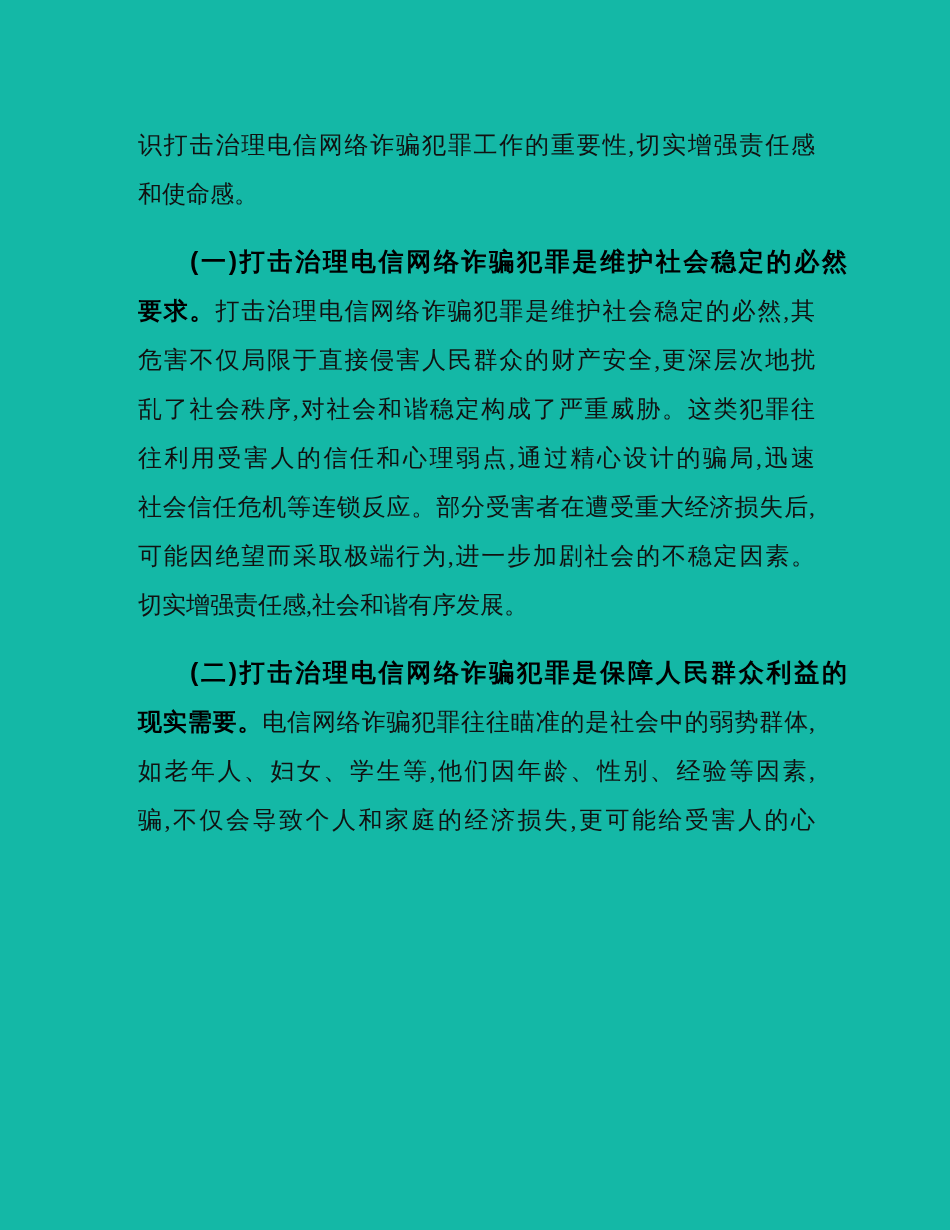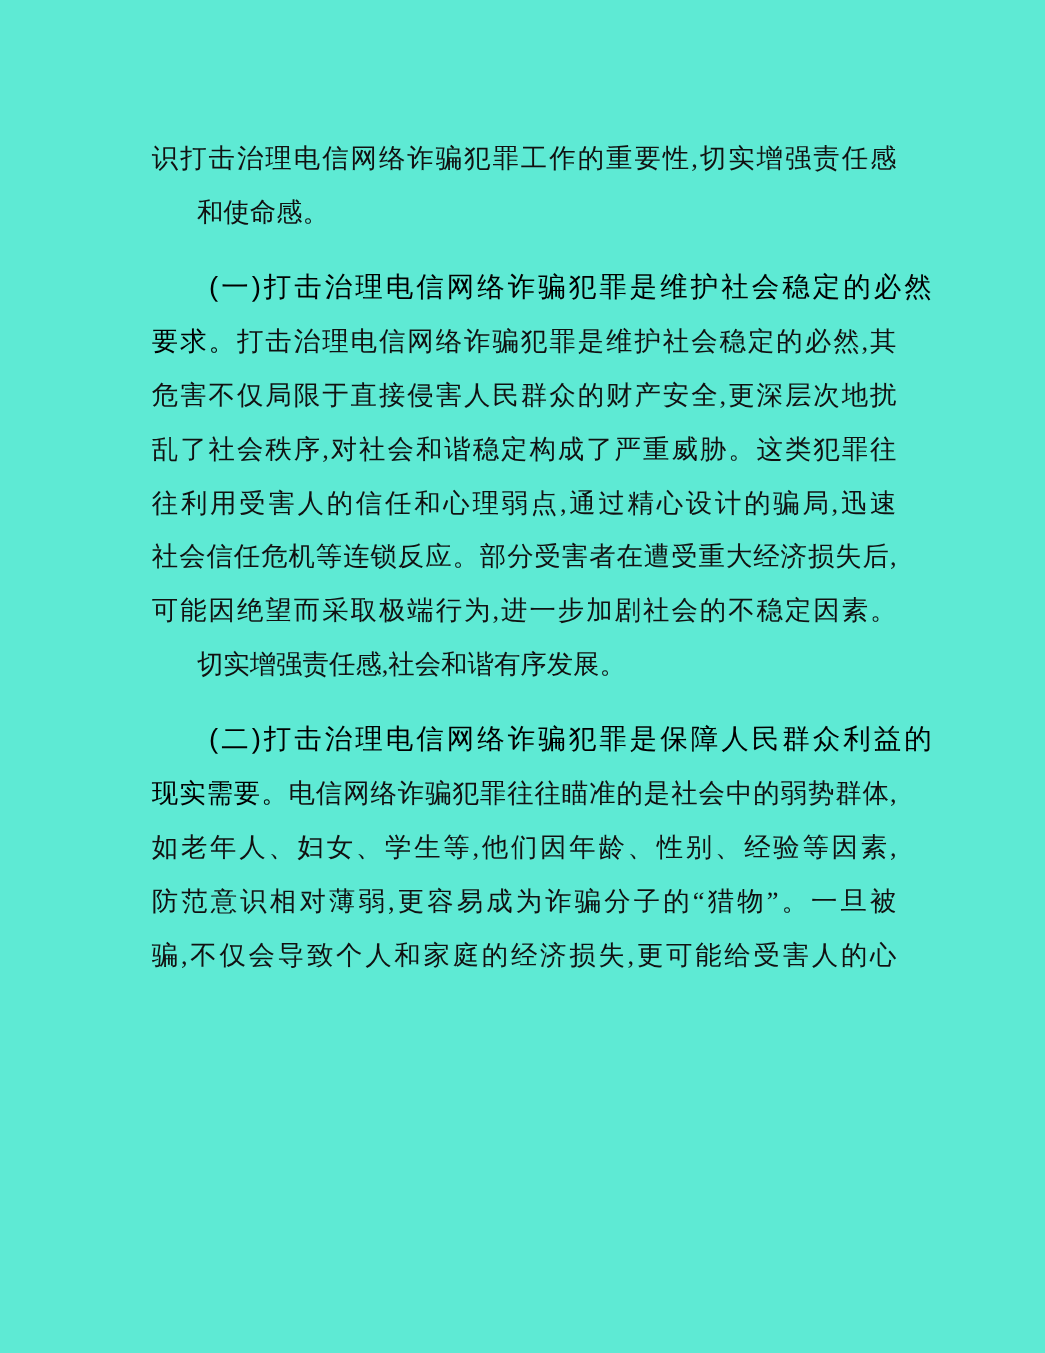--- a/index.html
+++ b/index.html
@@ -4,55 +4,54 @@
 <style>
   html, body { margin: 0; padding: 0; }
   body {
     width: 950px; height: 1230px;
     background: #ffffff;
     font-family: "Liberation Serif", "DejaVu Serif", serif;
   }
   .page {
     position: relative;
     width: 950px; height: 1230px;
-    background: #5eead4;
+    background: #14b8a6;
     color: #000000;
     overflow: hidden;
   }
   .text-block {
     position: absolute;
     left: 138px; top: 120px;
     width: 677px;
   }
   .ln {
     font-size: 24px;
     height: 49px;
     line-height: 49px;
     text-align: justify;
     text-align-last: justify;
     color: #111111;
     white-space: nowrap;
   }
   .ln b {
     font-family: "Liberation Sans", "DejaVu Sans", sans-serif;
-    font-weight: 400;
+    font-weight: 700;
     color: #000000;
   }
   
   .ln.hd {
     box-sizing: border-box;
     width: 709px;
     padding-left: 52px;
     font-size: 25px;
     margin-top: 19px;
   }
   
   .ln.fin {
     text-align-last: left;
-    margin-left: 41px;
   }
 </style>
 </head>
 <body>
 
 <div class="page">
   <div class="text-block">
 
     <div class="ln"><b></b><span>识打击治理电信网络诈骗犯罪工作的重要性,切实增强责任感</span></div>
 
@@ -76,19 +75,18 @@
 
 
     <div class="ln fin"><b></b><span>切实增强责任感,社会和谐有序发展。</span></div>
 
     <div class="ln hd"><b>(二)打击治理电信网络诈骗犯罪是保障人民群众利益的</b><span></span></div>
 
     <div class="ln"><b>现实需要。</b><span>电信网络诈骗犯罪往往瞄准的是社会中的弱势群体,</span></div>
 
     <div class="ln"><b></b><span>如老年人、妇女、学生等,他们因年龄、性别、经验等因素,</span></div>
 
-    <div class="ln"><b></b><span>防范意识相对薄弱,更容易成为诈骗分子的“猎物”。一旦被</span></div>
 
     <div class="ln"><b></b><span>骗,不仅会导致个人和家庭的经济损失,更可能给受害人的心</span></div>
 
 
   </div>
 </div>
 
 </body></html>

